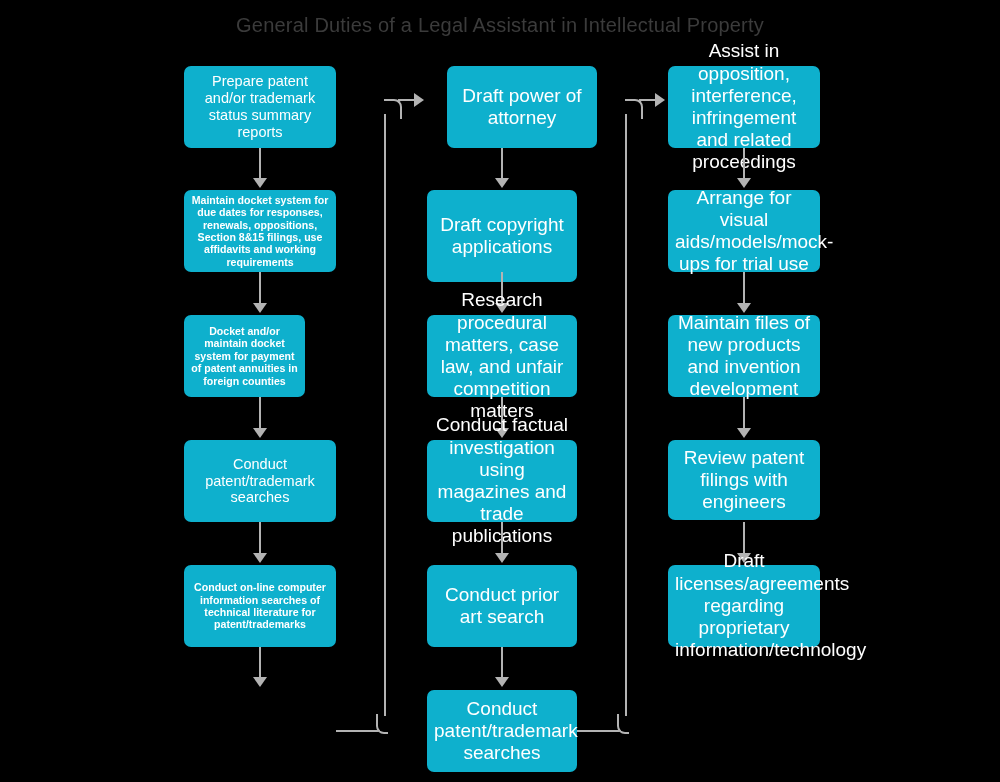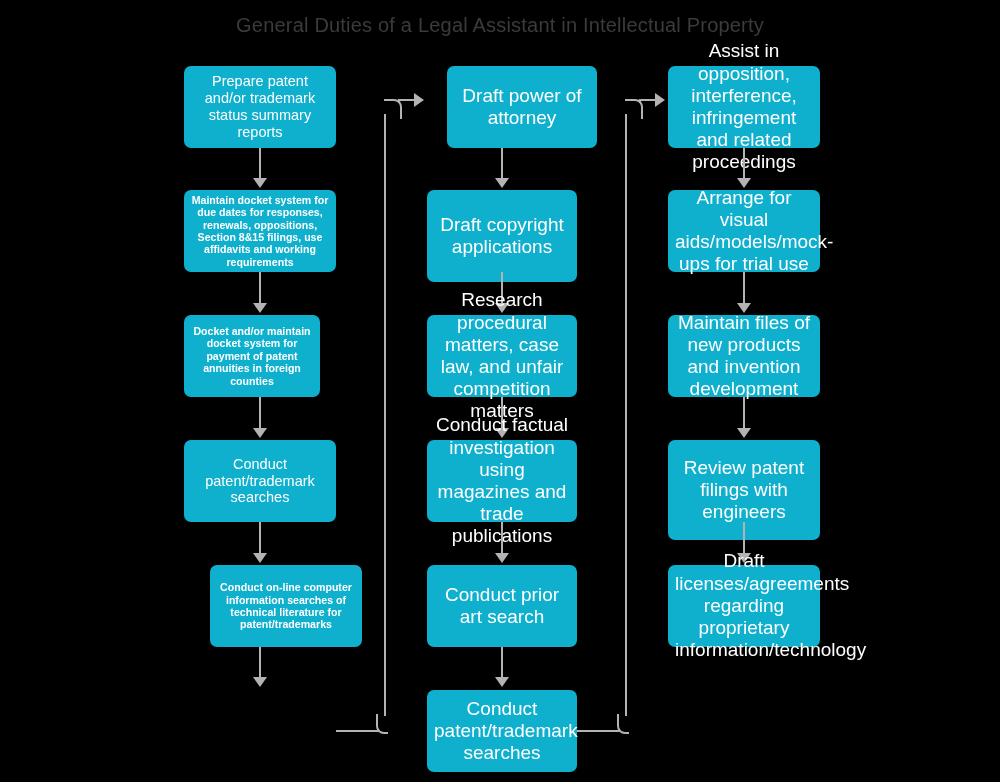--- a/index.html
+++ b/index.html
@@ -110,35 +110,35 @@
   <div class="conn-v" style="left:259px; top:148px; height:32px;"></div>
   <div class="arrow-down" style="left:253px; top:178px;"></div>
 
   <div class="node sz-xs" style="left:184px; top:190px; width:152px; height:82px;">
     <span class="label">Maintain docket system for due dates for responses, renewals, oppositions, Section 8&amp;15 filings, use affidavits and working requirements</span>
   </div>
 
   <div class="conn-v" style="left:259px; top:272px; height:33px;"></div>
   <div class="arrow-down" style="left:253px; top:303px;"></div>
 
-  <div class="node sz-xs" style="left:184px; top:315px; width:136px; height:82px;">
+  <div class="node sz-xs" style="left:184px; top:315px; width:121px; height:82px;">
     <span class="label">Docket and/or maintain docket system for payment of patent annuities in foreign counties</span>
   </div>
 
   <div class="conn-v" style="left:259px; top:397px; height:33px;"></div>
   <div class="arrow-down" style="left:253px; top:428px;"></div>
 
   <div class="node sz-lg" style="left:184px; top:440px; width:152px; height:82px;">
     <span class="label">Conduct patent/trademark searches</span>
   </div>
 
   <div class="conn-v" style="left:259px; top:522px; height:33px;"></div>
   <div class="arrow-down" style="left:253px; top:553px;"></div>
 
-  <div class="node sz-xs" style="left:184px; top:565px; width:152px; height:82px;margin-left:26px;">
+  <div class="node sz-xs" style="left:184px; top:565px; width:152px; height:82px;">
     <span class="label">Conduct on-line computer information searches of technical literature for patent/trademarks</span>
   </div>
 
   <div class="conn-v" style="left:259px; top:647px; height:32px;"></div>
   <div class="arrow-down" style="left:253px; top:677px;"></div>
 
 
   <div class="conn-h" style="left:336px; top:730px; width:42px;"></div>
   <div class="elbow br" style="left:376px; top:714px; width:10px; height:18px;"></div>
   <div class="conn-v" style="left:384px; top:114px; width:2px; height:602px;"></div>
@@ -206,21 +206,21 @@
   <div class="conn-v" style="left:743px; top:272px; height:33px;"></div>
   <div class="arrow-down" style="left:737px; top:303px;"></div>
 
   <div class="node sz-md" style="left:668px; top:315px; width:152px; height:82px;">
     <span class="label">Maintain files of new products and invention development</span>
   </div>
 
   <div class="conn-v" style="left:743px; top:397px; height:33px;"></div>
   <div class="arrow-down" style="left:737px; top:428px;"></div>
 
-  <div class="node sz-md" style="left:668px; top:440px; width:152px; height:100px;">
+  <div class="node sz-md" style="left:668px; top:440px; width:152px; height:80px;">
     <span class="label">Review patent filings with engineers</span>
   </div>
 
   <div class="conn-v" style="left:743px; top:522px; height:33px;"></div>
   <div class="arrow-down" style="left:737px; top:553px;"></div>
 
   <div class="node sz-md" style="left:668px; top:565px; width:152px; height:82px;">
     <span class="label">Draft licenses/agreements regarding proprietary information/technology</span>
   </div>
 

